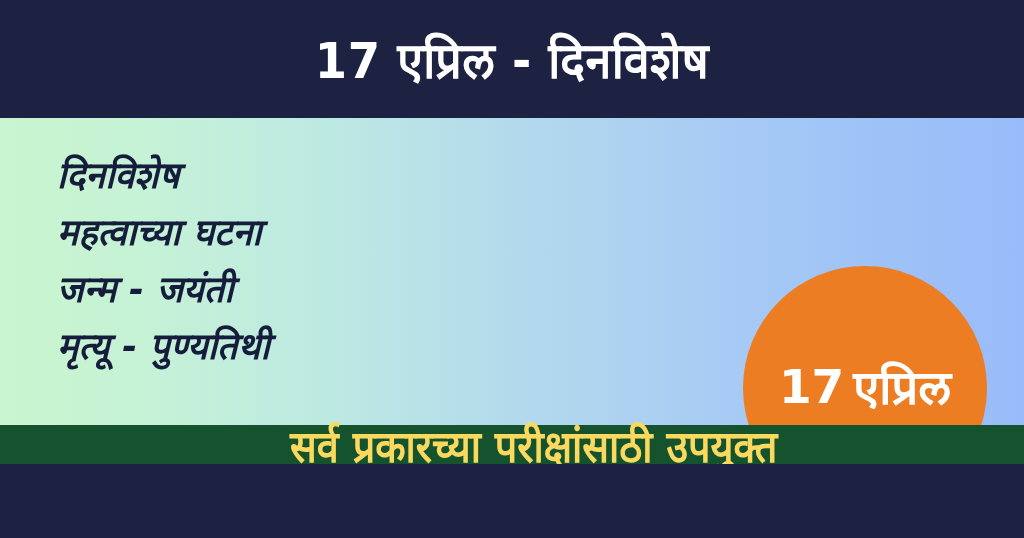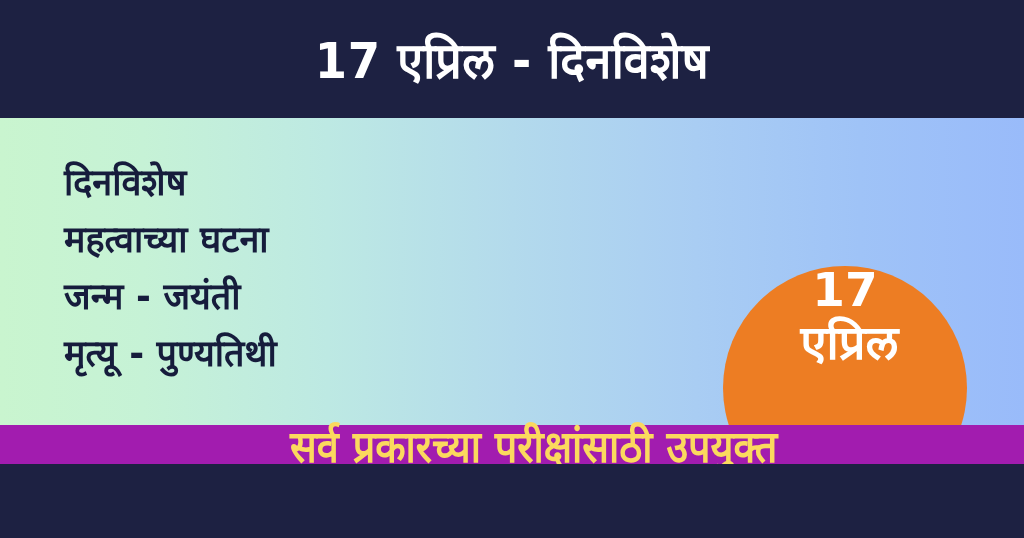--- a/index.html
+++ b/index.html
@@ -59,47 +59,49 @@
                 #a9cdf3 68%,
                 #9fc3f7 84%,
                 #99bbfa 100%);
     overflow: hidden;
   }
 
   .topic-list {
     position: absolute;
     left: 50px;
     top: 22px;
-    margin: 14px;
+    margin: 7px;
     padding: 0;
     list-style: none;
+    font-style: italic;
   }
   .topic-item {
     color: #161c3c;
     font-family: "DejaVu Sans", "Liberation Sans", sans-serif;
     font-weight: 700;
     font-size: 37px;
     line-height: 57px;
     white-space: nowrap;
     transform: scaleX(0.97);
     transform-origin: left center;
   }
 
   
   .date-badge {
     position: absolute;
-    left: 723px;
+    left: 743px;
     top: 148px;
     width: 244px;
     height: 244px;
     border-radius: 50%;
     background: #ed7d23;
     display: flex;
-    flex-direction: column;
+    flex-direction: row;
     align-items: center;
+    justify-content: center;
     box-sizing: border-box;
   }
   .badge-day {
     color: #ffffff;
     font-family: "DejaVu Sans", "Liberation Sans", sans-serif;
     font-weight: 700;
     font-size: 47px;
     line-height: 1;
     letter-spacing: 0px;
     margin-bottom: 4px;
@@ -111,21 +113,21 @@
     font-size: 47px;
     line-height: 1.1;
     white-space: nowrap;
     margin-left: 9px;
   }
 
   
   .footer-bar {
     position: relative;
     flex: 1 1 auto;
-    background: #a21caf;
+    background: #14532d;
     display: flex;
     align-items: flex-end;
     justify-content: center;
     padding-left: 44px;
   }
   .footer-text {
     color: #fbd95e;
     font-family: "DejaVu Sans", "Liberation Sans", sans-serif;
     font-weight: 700;
     font-size: 44px;

